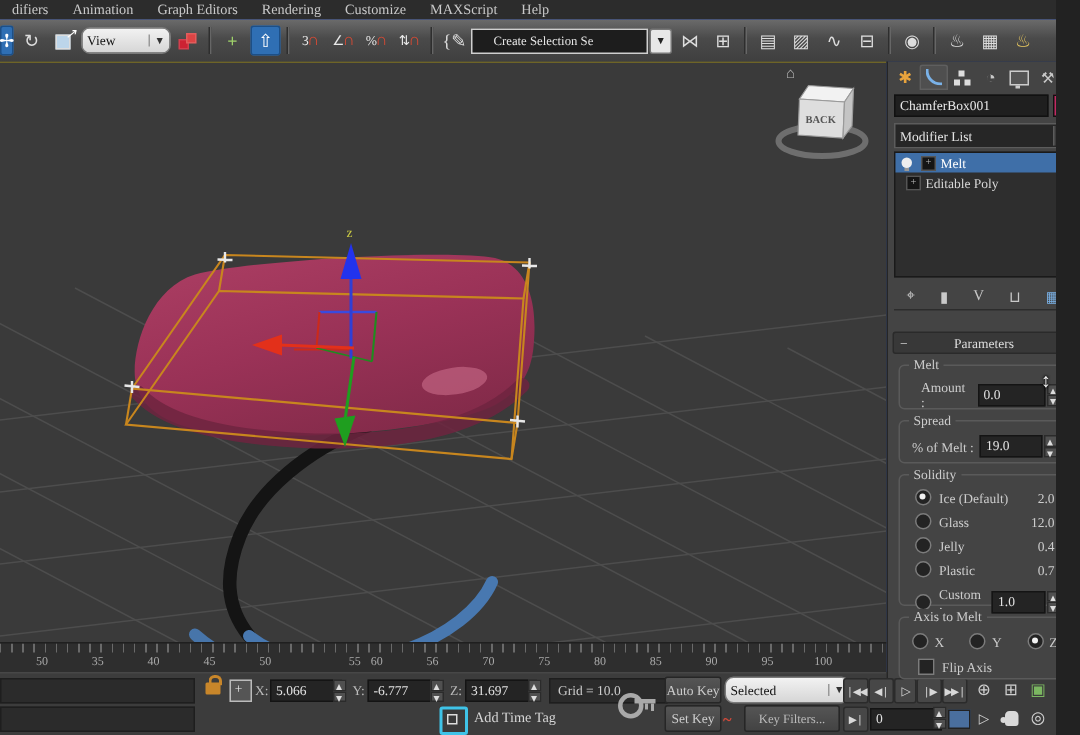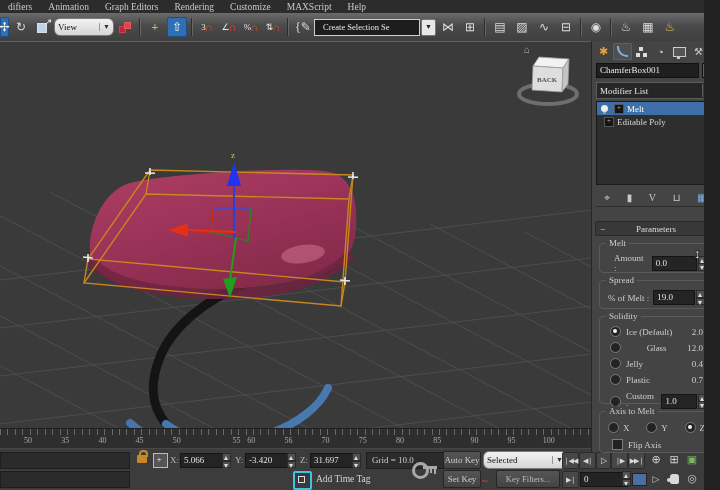--- a/index.html
+++ b/index.html
@@ -15,21 +15,21 @@
            background:linear-gradient(#6b6b6b,#4a4a4a 45%,#3f3f3f);
            border-bottom:1px solid #23231c;display:flex;align-items:center;}
   .tbtn{width:20px;height:20px;margin:0 1px;display:flex;align-items:center;justify-content:center;
         color:#ddd;font-size:12px;border-radius:2px;position:relative;}
   .tbtn.pressed{background:#2f6fb4;box-shadow:inset 0 0 0 1px #1d4f86;color:#fff;}
   .tsep{width:1px;height:18px;background:#2e2e2e;border-right:1px solid #666;margin:0 3px;}
   .combo-light{height:16px;background:linear-gradient(#f2f2f2,#d6d6d6);border:1px solid #7a7a7a;
         color:#111;display:flex;align-items:center;font-size:9px;padding:0 3px;border-radius:6px;}
   .combo-light .arr{margin-left:auto;border-left:1px solid #999;padding-left:3px;font-size:7px;color:#333;}
   .darkfield{height:15px;background:#1d1d1d;border:1px solid #cfcfcf;color:#e6e6e6;
-        display:flex;align-items:center;font-size:8.5px;padding:0 8px;}
+        display:flex;align-items:center;font-size:8.5px;padding:0 14px;}
   .snap .n{color:#e8e8e8;font-size:9px;margin-right:-1px;}
   .snap .mag{color:#e04a33;font-weight:bold;font-size:11px;}
   .pivot-ic{width:12px;height:10px;position:relative;}
   .pivot-ic i{position:absolute;width:5px;height:5px;background:#c23; border:1px solid #fff2;}
   .pivot-ic i:nth-child(1){left:0;top:4px;}
   .pivot-ic i:nth-child(2){right:0;top:0;background:#d44;}
   .sqarrow{position:relative;width:12px;height:12px;}
   .sqarrow .sq{position:absolute;left:0;bottom:0;width:8px;height:8px;border:1px solid #ddd;background:#bcd5ea;}
   .sqarrow .ar{position:absolute;right:-2px;top:-4px;font-size:9px;color:#fff;}
   
@@ -374,21 +374,21 @@
 
     <div class="grp" style="top:275px;height:86px;">
       <span class="glg">Solidity</span>
       <div class="prow" style="margin:9px 8px 0 10px;">
         <span class="rad on"></span>
         <span style="margin-left:5px;flex:1;">Ice (Default)</span>
         <span>2.0</span>
       </div>
       <div class="prow" style="margin:5px 8px 0 10px;">
         <span class="rad"></span>
-        <span style="margin-left:5px;flex:1;text-align:center;">Glass</span>
+        <span style="margin-left:5px;flex:1;">Glass</span>
         <span>12.0</span>
       </div>
       <div class="prow" style="margin:5px 8px 0 10px;">
         <span class="rad"></span>
         <span style="margin-left:5px;flex:1;">Jelly</span>
         <span>0.4</span>
       </div>
       <div class="prow" style="margin:5px 8px 0 10px;">
         <span class="rad"></span>
         <span style="margin-left:5px;flex:1;">Plastic</span>
@@ -461,21 +461,21 @@
     <div class="lock"></div>
     <div class="gizmoicon"></div>
 
     <span class="coordlab" style="left:170px;">X:</span>
     <span class="fld cfld" style="left:180px;">5.066</span>
     <span class="spin" style="position:absolute;left:221px;top:4px;">
         <b class="up"></b>
         <b class="dn"></b>
       </span>
     <span class="coordlab" style="left:235px;">Y:</span>
-    <span class="fld cfld" style="left:245px;">-3.420</span>
+    <span class="fld cfld" style="left:245px;">-6.777</span>
     <span class="spin" style="position:absolute;left:286px;top:4px;">
         <b class="up"></b>
         <b class="dn"></b>
       </span>
     <span class="coordlab" style="left:300px;">Z:</span>
     <span class="fld cfld" style="left:310px;">31.697</span>
     <span class="spin" style="position:absolute;left:351px;top:4px;">
         <b class="up"></b>
         <b class="dn"></b>
       </span>

